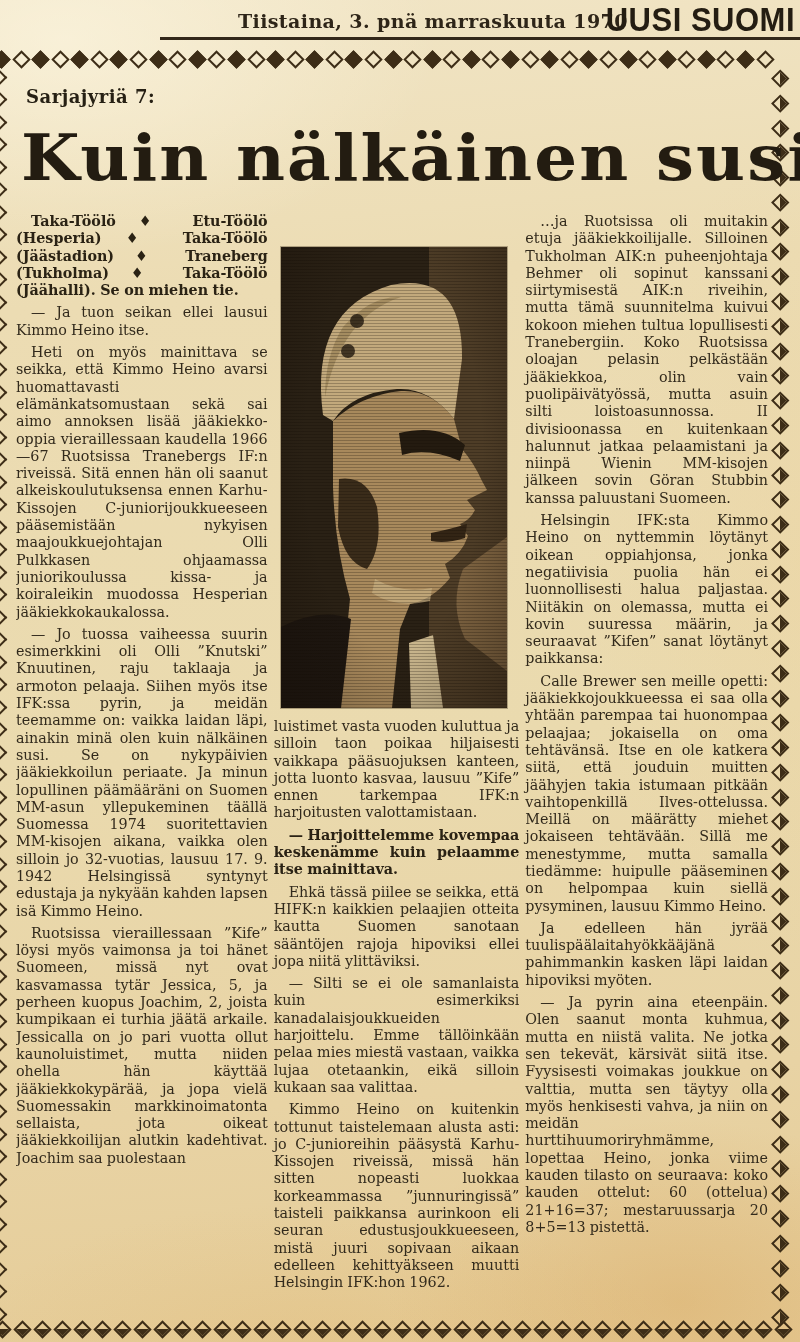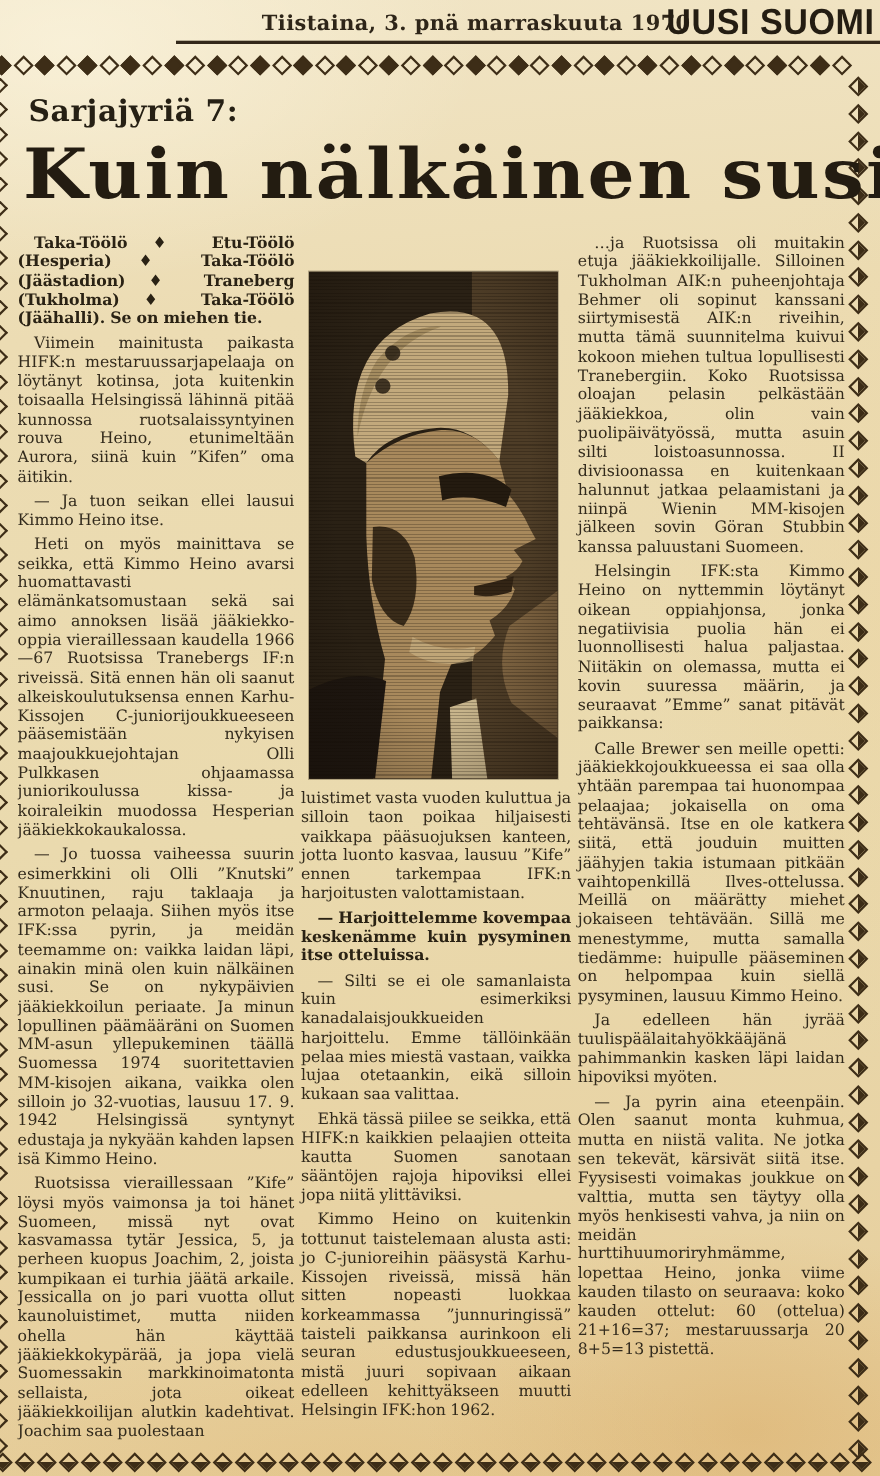--- a/index.html
+++ b/index.html
@@ -37,21 +37,21 @@
   .orn{display:block;flex:none;box-sizing:border-box;}
   .dia-alt{width:13px;height:13px;border:2.6px solid var(--orn);transform:rotate(45deg);}
   .dia-alt.f{background:var(--orn);}
   .dia-bottom{width:13px;height:13px;border:2.3px solid var(--orn);transform:rotate(45deg);
     background:linear-gradient(to bottom right,transparent 49%,var(--orn) 50%);}
   .dia-right{width:12.5px;height:12.5px;border:2.3px solid var(--orn);transform:rotate(45deg);
     background:linear-gradient(to top right,transparent 49%,var(--orn) 50%);}
   .chev{width:11px;height:11px;border-top:2.6px solid var(--orn);border-right:2.6px solid var(--orn);
     transform:rotate(45deg);margin-left:-4px;}
   
-  .kicker{position:absolute;top:86px;left:26px;font-size:27px;font-weight:700;letter-spacing:.5px;color:#262014;}
+  .kicker{position:absolute;top:86px;left:26px;font-size:18px;font-weight:700;letter-spacing:.5px;color:#262014;}
   .headline{
     position:absolute;top:121px;left:21px;margin:0;white-space:nowrap;
     font-size:63px;font-weight:700;letter-spacing:2px;color:#231c11;
     transform:scaleX(1.07);transform-origin:left center;
   }
   
   .cols{position:absolute;top:213px;left:16px;width:752px;height:1103px;overflow:hidden;display:flex;gap:6px;justify-content:flex-end;}
   .col{box-sizing:border-box;}
   .col-1{width:253px;}
   .col-2{width:247px;}
@@ -276,21 +276,20 @@
       <i class="orn dia-bottom"></i>
     </div>
 
   <div class="kicker">Sarjajyriä 7:</div>
   <h1 class="headline">Kuin nälkäinen susi</h1>
 
   <div class="cols">
 
     <div class="col col-1">
       <p class="b">Taka-Töölö ♦ Etu-Töölö (Hesperia) ♦ Taka-Töölö (Jäästadion) ♦ Traneberg (Tukholma) ♦ Taka-Töölö (Jäähalli). Se on miehen tie.</p>
-      <p>Viimein mainitusta paikasta HIFK:n mestaruussarjapelaaja on löytänyt kotinsa, jota kuitenkin toisaalla Helsingissä lähinnä pitää kunnossa ruotsalaissyntyinen rouva Heino, etunimeltään Aurora, siinä kuin ”Kifen” oma äitikin.</p>
       <p>— Ja tuon seikan ellei lausui Kimmo Heino itse.</p>
       <p>Heti on myös mainittava se seikka, että Kimmo Heino avarsi huomattavasti elämänkatsomustaan sekä sai aimo annoksen lisää jääkiekko-oppia vieraillessaan kaudella 1966—67 Ruotsissa Tranebergs IF:n riveissä. Sitä ennen hän oli saanut alkeiskoulutuksensa ennen Karhu-Kissojen C-juniorijoukkueeseen pääsemistään nykyisen maajoukkuejohtajan Olli Pulkkasen ohjaamassa juniorikoulussa kissa- ja koiraleikin muodossa Hesperian jääkiekkokaukalossa.</p>
       <p>— Jo tuossa vaiheessa suurin esimerkkini oli Olli ”Knutski” Knuutinen, raju taklaaja ja armoton pelaaja. Siihen myös itse IFK:ssa pyrin, ja meidän teemamme on: vaikka laidan läpi, ainakin minä olen kuin nälkäinen susi. Se on nykypäivien jääkiekkoilun periaate. Ja minun lopullinen päämääräni on Suomen MM-asun yllepukeminen täällä Suomessa 1974 suoritettavien MM-kisojen aikana, vaikka olen silloin jo 32-vuotias, lausuu 17. 9. 1942 Helsingissä syntynyt edustaja ja nykyään kahden lapsen isä Kimmo Heino.</p>
       <p>Ruotsissa vieraillessaan ”Kife” löysi myös vaimonsa ja toi hänet Suomeen, missä nyt ovat kasvamassa tytär Jessica, 5, ja perheen kuopus Joachim, 2, joista kumpikaan ei turhia jäätä arkaile. Jessicalla on jo pari vuotta ollut kaunoluistimet, mutta niiden ohella hän käyttää jääkiekkokypärää, ja jopa vielä Suomessakin markkinoimatonta sellaista, jota oikeat jääkiekkoilijan alutkin kadehtivat. Joachim saa puolestaan</p>
     </div>
 
     <div class="col col-2">
       <figure class="photo" style="margin-top:34px;">
         <svg width="226" height="461" viewBox="0 0 226 461" xmlns="http://www.w3.org/2000/svg">
           <rect width="226" height="461" fill="#2a2115"></rect>
@@ -303,28 +302,28 @@
           <path d="M52 174 Q80 148 120 144 Q150 142 173 172 L181 202 Q193 216 201 234 L206 243 L186 253 L194 263 Q189 273 179 277 L187 289 Q181 307 164 317 L169 331 Q151 353 129 357 L119 382 L111 461 L58 461 L69 352 Q54 300 52 240 Z" fill="#a8895c"></path>
           <path d="M118 186 Q160 176 184 198 L179 214 Q146 200 121 208 Z" fill="#241b10"></path>
           <path d="M150 286 Q170 282 186 277 L184 291 Q165 297 150 294 Z" fill="#332515"></path>
           <path d="M58 232 Q86 228 96 260 Q102 300 86 322 Q64 316 57 280 Z" fill="#3a2c1a"></path>
           <path d="M94 332 Q120 347 151 341 L149 354 Q115 362 91 346 Z" fill="#c9b183" opacity=".7"></path>
           <path d="M128 396 L152 388 L162 461 L130 461 Z" fill="#c8b58c"></path>
           <path d="M0 380 Q40 360 70 372 L60 461 L0 461 Z" fill="#1d1610"></path>
         </svg>
       </figure>
       <p class="cont">luistimet vasta vuoden kuluttua ja silloin taon poikaa hiljaisesti vaikkapa pääsuojuksen kanteen, jotta luonto kasvaa, lausuu ”Kife” ennen tarkempaa IFK:n harjoitusten valottamistaan.</p>
-      <p class="b">— Harjoittelemme kovempaa keskenämme kuin pysyminen itse otteluissa.</p>
+      <p class="b">— Harjoittelemme kovempaa keskenämme kuin pelaamme itse mainittava.</p>
+      <p>Ehkä tässä piilee se seikka, että HIFK:n kaikkien pelaajien otteita kautta Suomen sanotaan sääntöjen rajoja hipoviksi ellei jopa niitä ylittäviksi.</p>
       <p>— Silti se ei ole samanlaista kuin esimerkiksi kanadalaisjoukkueiden harjoittelu. Emme tällöinkään pelaa mies miestä vastaan, vaikka lujaa otetaankin, eikä silloin kukaan saa valittaa.</p>
-      <p>Ehkä tässä piilee se seikka, että HIFK:n kaikkien pelaajien otteita kautta Suomen sanotaan sääntöjen rajoja hipoviksi ellei jopa niitä ylittäviksi.</p>
       <p>Kimmo Heino on kuitenkin tottunut taistelemaan alusta asti: jo C-junioreihin pääsystä Karhu-Kissojen riveissä, missä hän sitten nopeasti luokkaa korkeammassa ”junnuringissä” taisteli paikkansa aurinkoon eli seuran edustusjoukkueeseen, mistä juuri sopivaan aikaan edelleen kehittyäkseen muutti Helsingin IFK:hon 1962.</p>
     </div>
 
     <div class="col col-3">
       <p>…ja Ruotsissa oli muitakin etuja jääkiekkoilijalle. Silloinen Tukholman AIK:n puheenjohtaja Behmer oli sopinut kanssani siirtymisestä AIK:n riveihin, mutta tämä suunnitelma kuivui kokoon miehen tultua lopullisesti Tranebergiin. Koko Ruotsissa oloajan pelasin pelkästään jääkiekkoa, olin vain puolipäivätyössä, mutta asuin silti loistoasunnossa. II divisioonassa en kuitenkaan halunnut jatkaa pelaamistani ja niinpä Wienin MM-kisojen jälkeen sovin Göran Stubbin kanssa paluustani Suomeen.</p>
-      <p>Helsingin IFK:sta Kimmo Heino on nyttemmin löytänyt oikean oppiahjonsa, jonka negatiivisia puolia hän ei luonnollisesti halua paljastaa. Niitäkin on olemassa, mutta ei kovin suuressa määrin, ja seuraavat ”Emme” sanat pitävät paikkansa:</p>
+      <p>Helsingin IFK:sta Kimmo Heino on nyttemmin löytänyt oikean oppiahjonsa, jonka negatiivisia puolia hän ei luonnollisesti halua paljastaa. Niitäkin on olemassa, mutta ei kovin suuressa määrin, ja seuraavat ”Kifen” sanat löytänyt paikkansa:</p>
       <p>Calle Brewer sen meille opetti: jääkiekkojoukkueessa ei saa olla yhtään parempaa tai huonompaa pelaajaa; jokaisella on oma tehtävänsä. Itse en ole katkera siitä, että jouduin muitten jäähyjen takia istumaan pitkään vaihtopenkillä Ilves-ottelussa. Meillä on määrätty miehet jokaiseen tehtävään. Sillä me menestymme, mutta samalla tiedämme: huipulle pääseminen on helpompaa kuin siellä pysyminen, lausuu Kimmo Heino.</p>
       <p>Ja edelleen hän jyrää tuulispäälaitahyökkääjänä pahimmankin kasken läpi laidan hipoviksi myöten.</p>
       <p>— Ja pyrin aina eteenpäin. Olen saanut monta kuhmua, mutta en niistä valita. Ne jotka sen tekevät, kärsivät siitä itse. Fyysisesti voimakas joukkue on valttia, mutta sen täytyy olla myös henkisesti vahva, ja niin on meidän hurttihuumoriryhmämme, lopettaa Heino, jonka viime kauden tilasto on seuraava: koko kauden ottelut: 60 (ottelua) 21+16=37; mestaruussarja 20 8+5=13 pistettä.</p>
     </div>
 
   </div>
 </div>
 
 </body></html>

